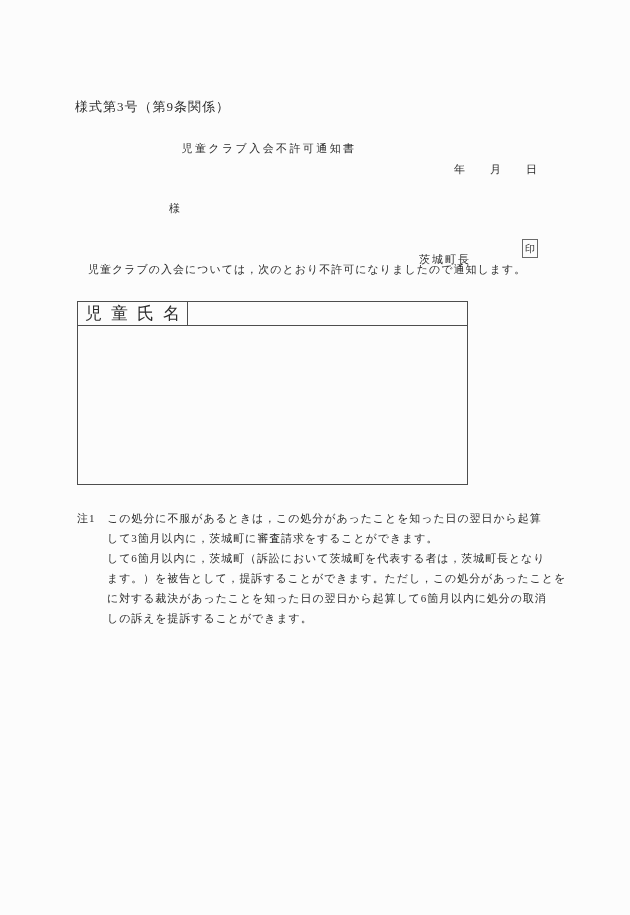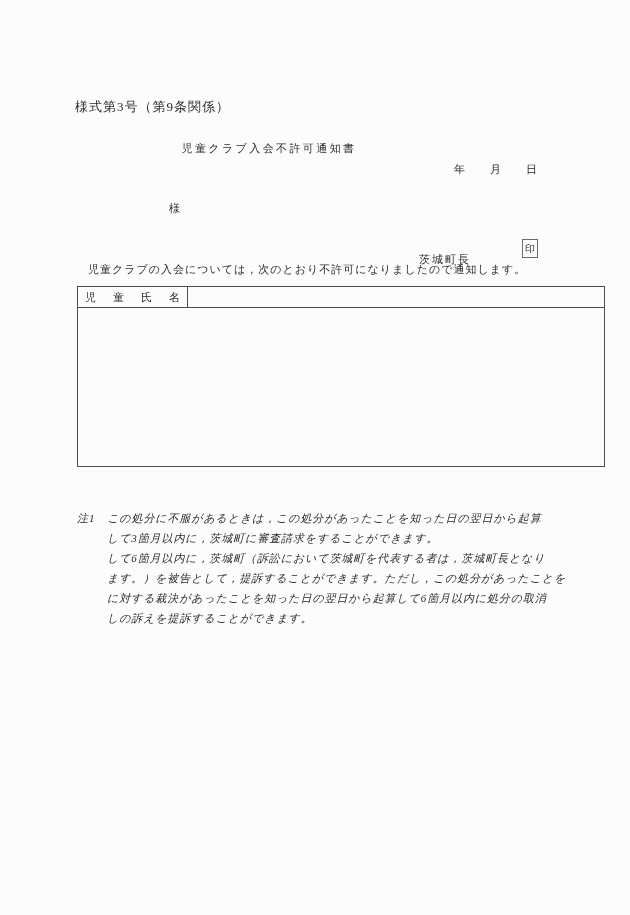--- a/index.html
+++ b/index.html
@@ -58,25 +58,25 @@
     font-size: 10px;
     line-height: 1;
   }
   .intro {
     left: 88px; top: 262px;
     font-size: 11px;
     letter-spacing: 1px;
     white-space: nowrap;
   }
   .form-table {
-    left: 77px; top: 286px;
-    width: 528px;
+    left: 77px; top: 301px;
+    width: 391px;
     border-collapse: collapse;
     table-layout: fixed;
-    font-size: 11px;
+    font-size: 17px;
   }
   .form-table th, .form-table td {
     border: 1px solid #4d4d4d;
     font-weight: normal;
     padding: 0;
   }
   .form-table th {
     width: 95px;
     height: 20px;
     padding: 0 7px;
@@ -90,21 +90,20 @@
   }
   .form-table td.big-cell {
     height: 158px;
     vertical-align: top;
   }
   .notes {
     left: 77px; top: 508px;
     width: 482px;
     font-size: 11px;
     letter-spacing: 0.9px;
-    font-style: italic;
   }
   .note-line {
     line-height: 20px;
     white-space: nowrap;
   }
   .note-line.indent {
     padding-left: 30px;
   }
 </style>
 </head>

